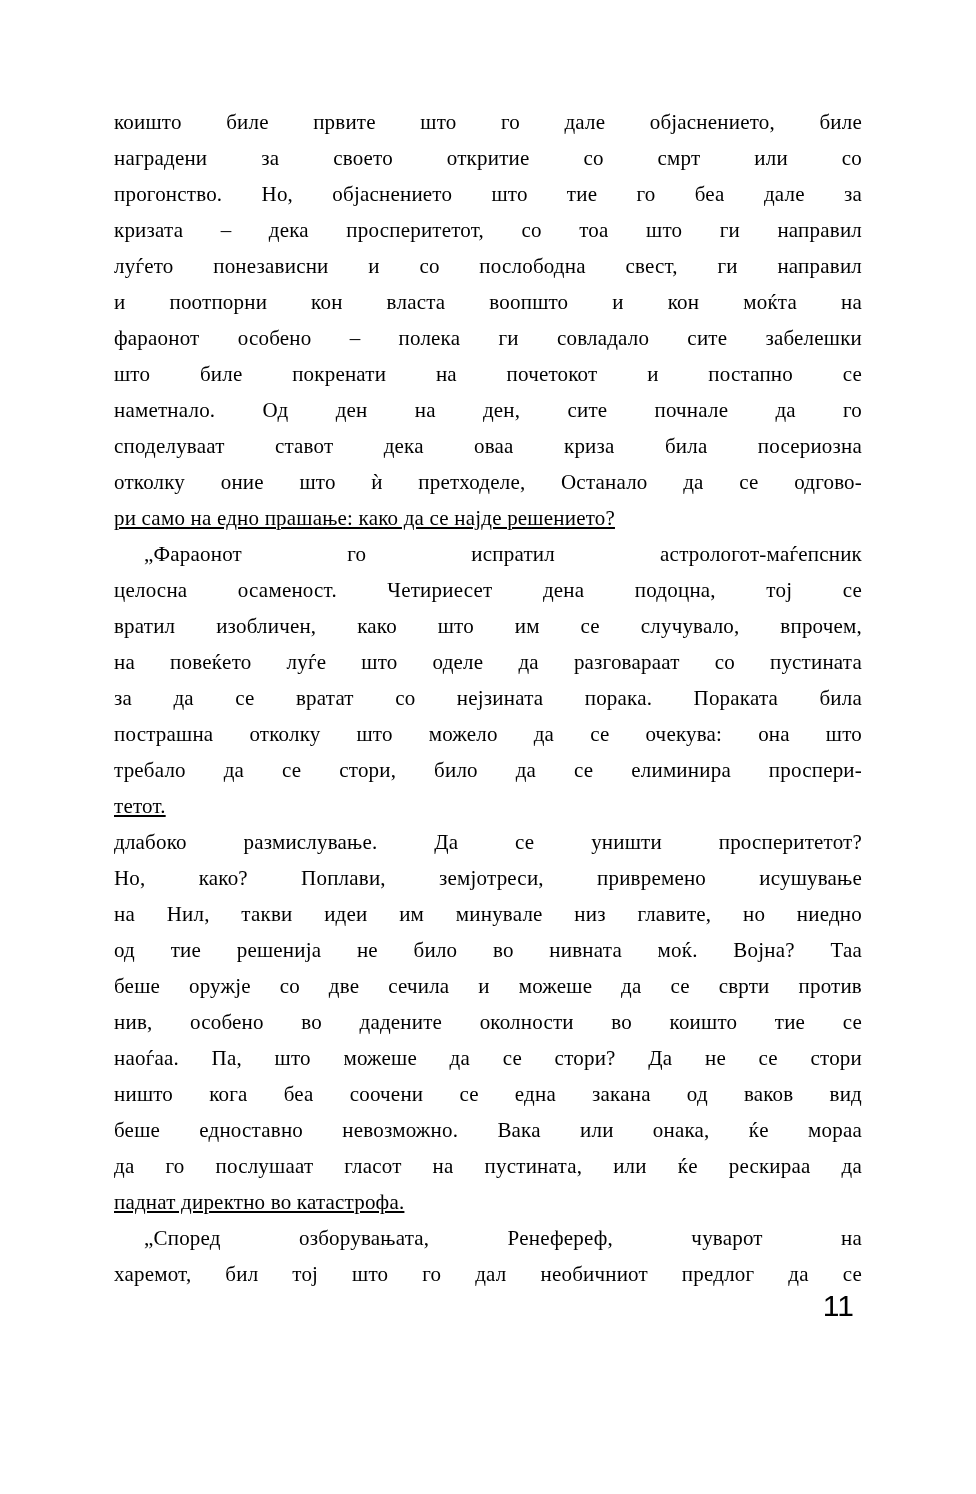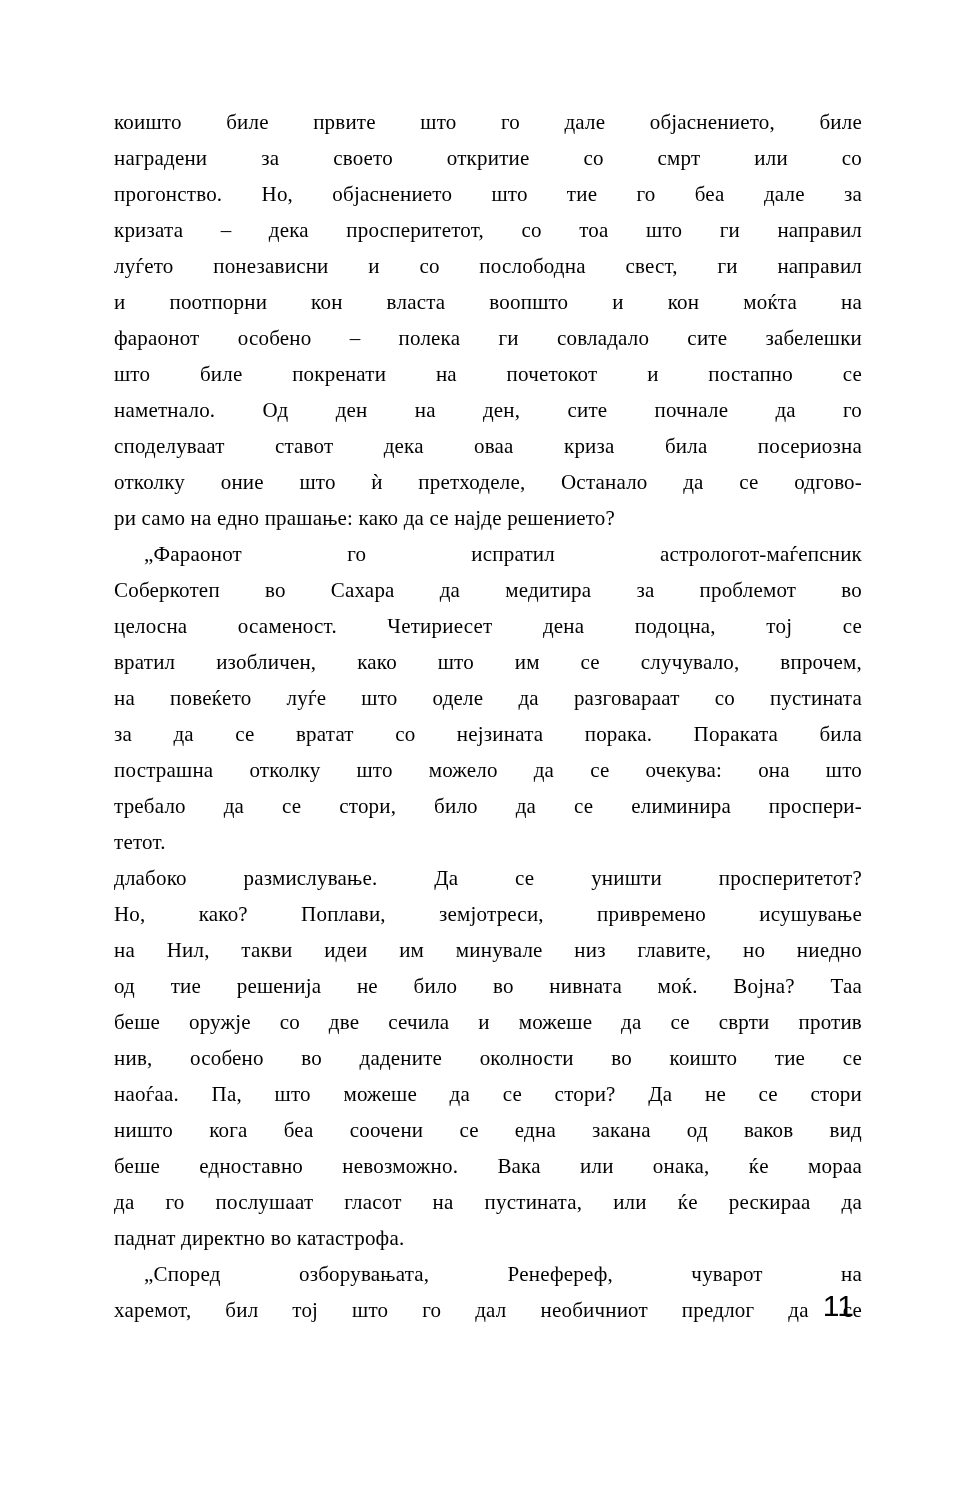--- a/index.html
+++ b/index.html
@@ -33,20 +33,21 @@
     text-align: justify;
     text-align-last: justify;
     letter-spacing: 0.2px;
   }
   .line.pfirst {
     text-indent: 30px;
   }
   .line.plast {
     text-align: center;
     text-align-last: left;
+    text-decoration: underline;
   }
   .page-number {
     position: absolute;
     top: 1288px;
     right: 122px;
     font-family: "Liberation Sans", sans-serif;
     font-size: 30px;
     line-height: 36px;
     color: #000000;
   }
@@ -66,21 +67,20 @@
     <div class="line">фараонот особено – полека ги совладало сите забелешки</div>
     <div class="line">што биле покренати на почетокот и постапно се</div>
     <div class="line">наметнало. Од ден на ден, сите почнале да го</div>
     <div class="line">споделуваат ставот дека оваа криза била посериозна</div>
     <div class="line">отколку оние што ѝ претходеле, Останало да се одгово-</div>
     <div class="line plast">ри само на едно прашање: како да се најде решението?</div>
   </div>
 
   <div class="paragraph">
     <div class="line pfirst">„Фараонот го испратил астрологот-маѓепсник</div>
-    <div class="line">Соберкотеп во Сахара да медитира за проблемот во</div>
     <div class="line">целосна осаменост. Четириесет дена подоцна, тој се</div>
     <div class="line">вратил изобличен, како што им се случувало, впрочем,</div>
     <div class="line">на повеќето луѓе што оделе да разговараат со пустината</div>
     <div class="line">за да се вратат со нејзината порака. Пораката била</div>
     <div class="line">пострашна отколку што можело да се очекува: она што</div>
     <div class="line">требало да се стори, било да се елиминира проспери-</div>
     <div class="line plast">тетот.</div>
   </div>
 
   <div class="paragraph">

